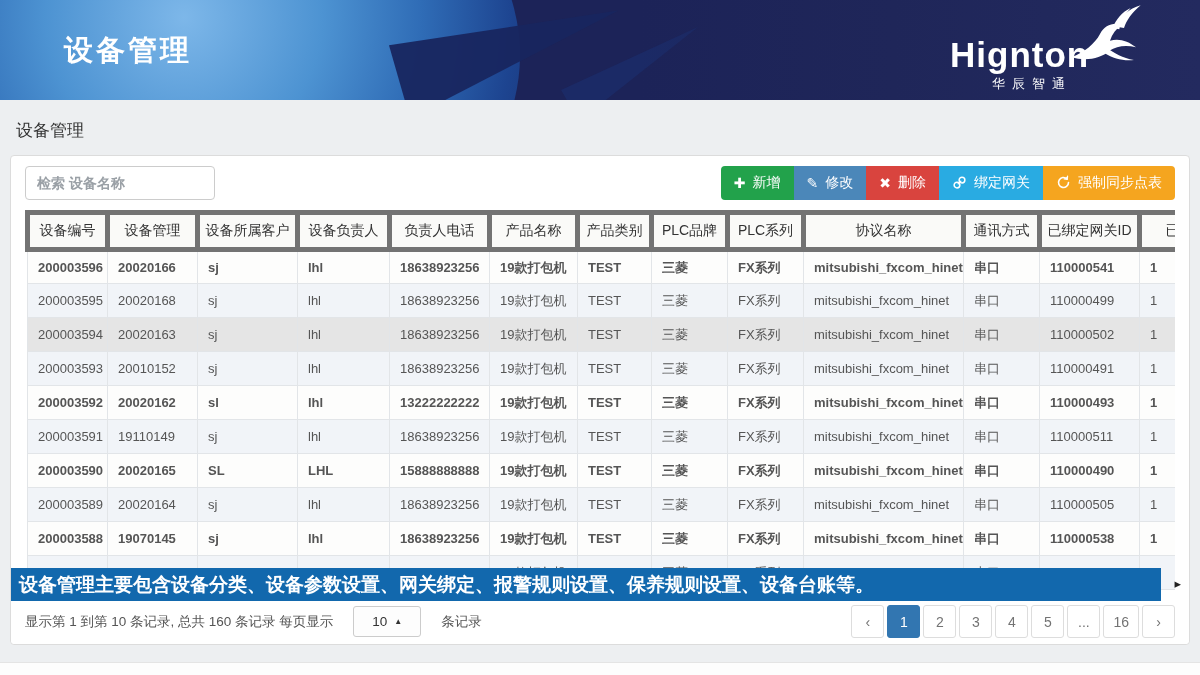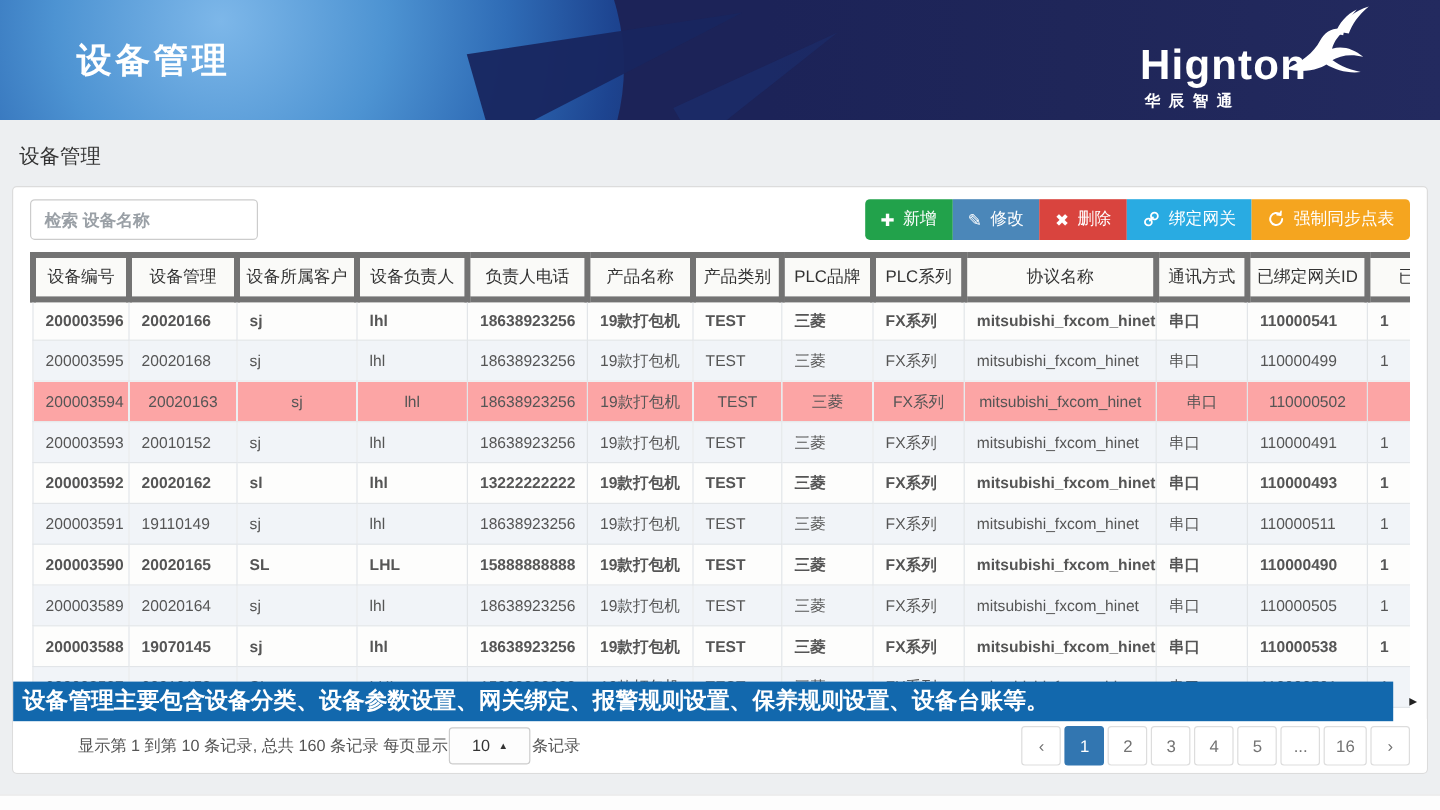--- a/index.html
+++ b/index.html
@@ -37,22 +37,22 @@
     position:absolute; right:0; top:0; width:560px; height:100%;
     background:linear-gradient(90deg, rgba(28,35,88,0) 0%, #1f2659 45%, #232a5f 100%);
   }
   .topbar-title {
     position:absolute; left:64px; top:31px; margin:0; z-index:3;
     color:#fff; font-size:29px; font-weight:bold; letter-spacing:3px;
   }
   .brand { position:absolute; right:56px; top:4px; width:200px; height:92px; z-index:3; color:#fff; }
   .brand svg.antelope { position:absolute; right:-8px; top:0; width:92px; height:60px; }
   .brand-name { position:absolute; left:6px; bottom:21px; font-size:35px; font-weight:bold; letter-spacing:1px; }
-  .brand-sub { position:absolute; left:10px; bottom:3px; width:156px; text-align:left;
-               font-size:13px; font-weight:bold; letter-spacing:7px; }
+  .brand-sub { position:absolute; left:10px; bottom:3px; width:156px; text-align:center;
+               font-size:13px; font-weight:normal; letter-spacing:7px; }
 
   
   .page-title { padding:19px 0 13px 16px; font-size:17px; color:#333; }
 
   .panel {
     position:relative; margin:0 10px; height:490px;
     background:#fff; border:1px solid #dcdcdc; border-radius:4px;
   }
   .toolbar { position:relative; height:54px; padding:10px 14px; }
   .search {
@@ -78,37 +78,37 @@
   th {
     height:37px; font-size:14px; color:#333; font-weight:normal; text-align:center;
     border:5px solid #737373; background:#fafaf8; white-space:nowrap; overflow:hidden; cursor:pointer;
   }
   td {
     height:34px; padding:0 10px; border:1px solid #e2e5e8;
     white-space:nowrap; overflow:hidden;
   }
   tr.odd  td { background:#fdfdfc;font-weight:bold; }
   tr.even td { background:#f1f4f8; }
-  tr.selected td { background:#fca5a5;text-align:center; }
+  tr.selected td { background:#e5e5e5; }
 
   
   .banner {
     position:absolute; left:0; right:28px; top:412px; height:33px; z-index:4;
     background:#1268ad; color:#fff; font-weight:bold; font-size:19px; line-height:33px;
     padding-left:8px; white-space:nowrap; overflow:hidden;
   }
   .scroll-arrow { position:absolute; right:8px; top:420px; z-index:5; color:#222; font-size:13px; cursor:pointer; }
 
   
   .pager {
     position:absolute; left:0; right:0; bottom:0; height:45px; padding:0 14px;
     display:flex; align-items:center; justify-content:space-between; background:#fff;
     border-radius:0 0 4px 4px;
   }
-  .pager-info { font-size:13.5px; color:#555; display:flex; align-items:center; gap:1px; white-space:nowrap;margin-left:40px; }
+  .pager-info { font-size:13.5px; color:#555; display:flex; align-items:center; gap:20px; white-space:nowrap; }
   .page-size {
     display:inline-flex; align-items:center; gap:7px; height:31px; padding:0 18px;
     border:1px solid #ccc; background:#fdfdfd; color:#333; font-size:13.5px; border-radius:3px;
     font-family:inherit; cursor:pointer;
   }
   .page-size .caret { font-size:8px; color:#333; }
   ul.pages { list-style:none; display:flex; gap:3px; margin:0; padding:0; }
   ul.pages li button {
     min-width:33px; height:33px; padding:0 9px; border:1px solid #ddd; background:#fff;
     color:#737373; font-size:14px; border-radius:3px; font-family:inherit; cursor:pointer;

